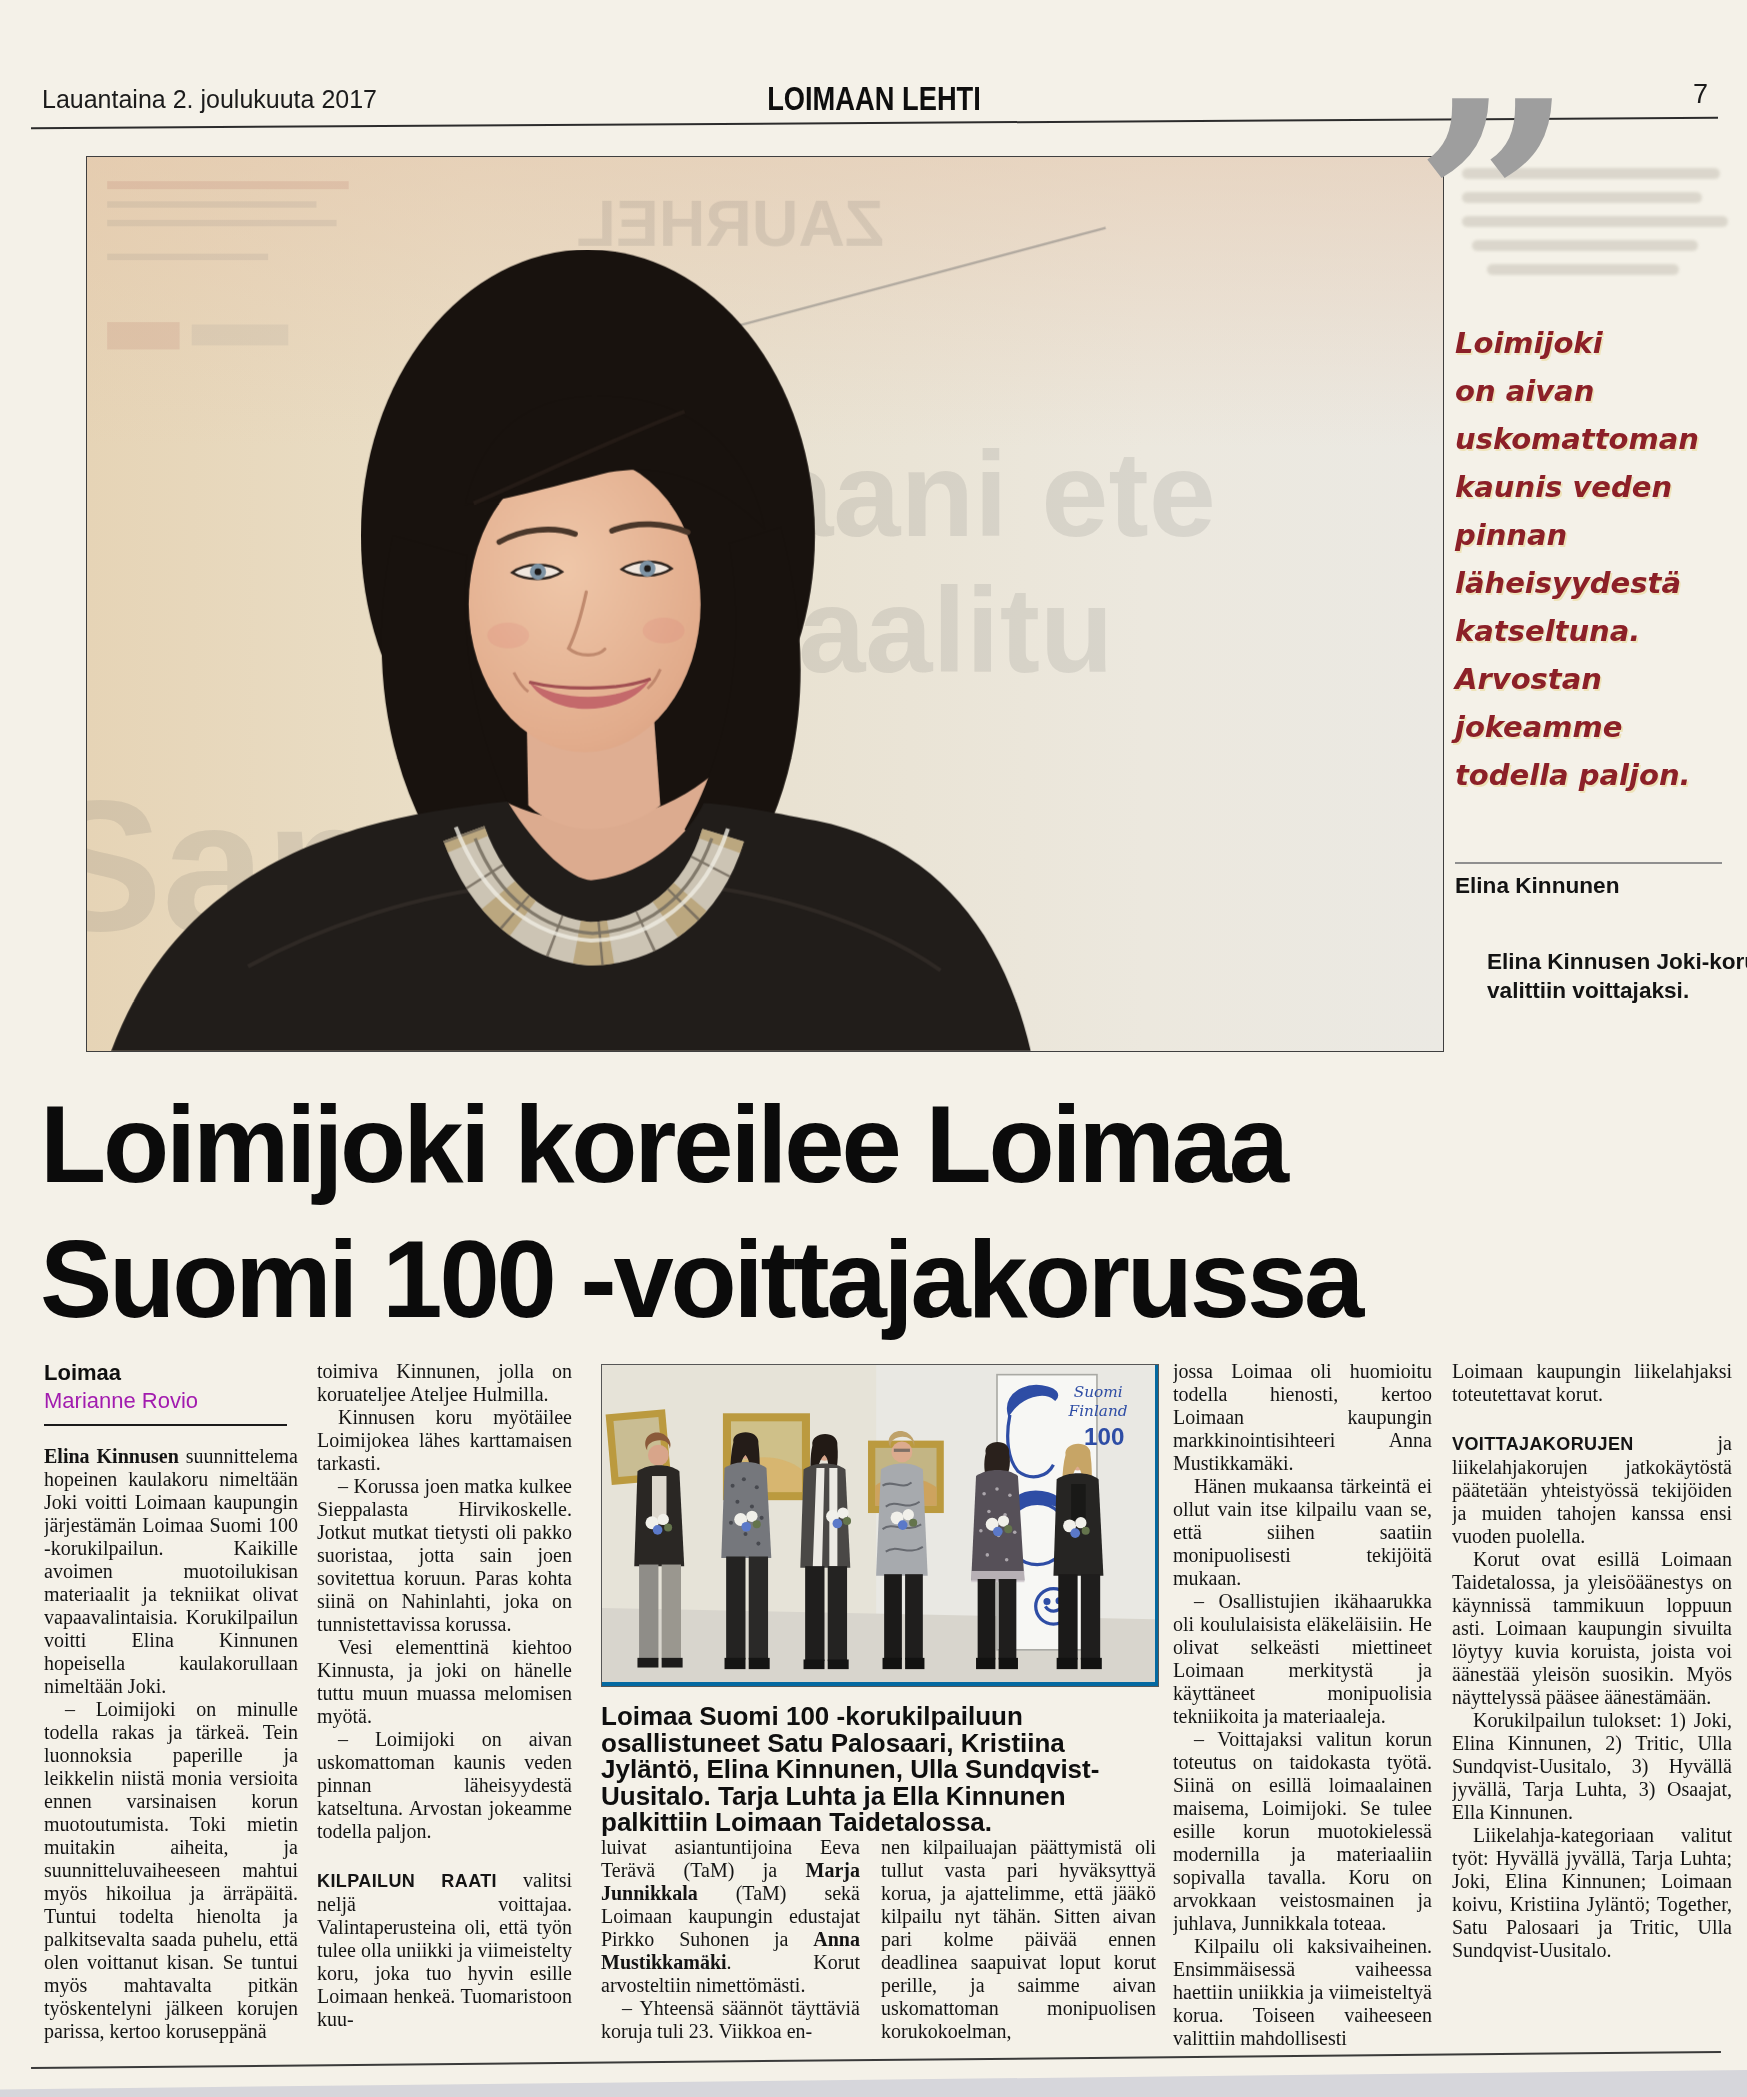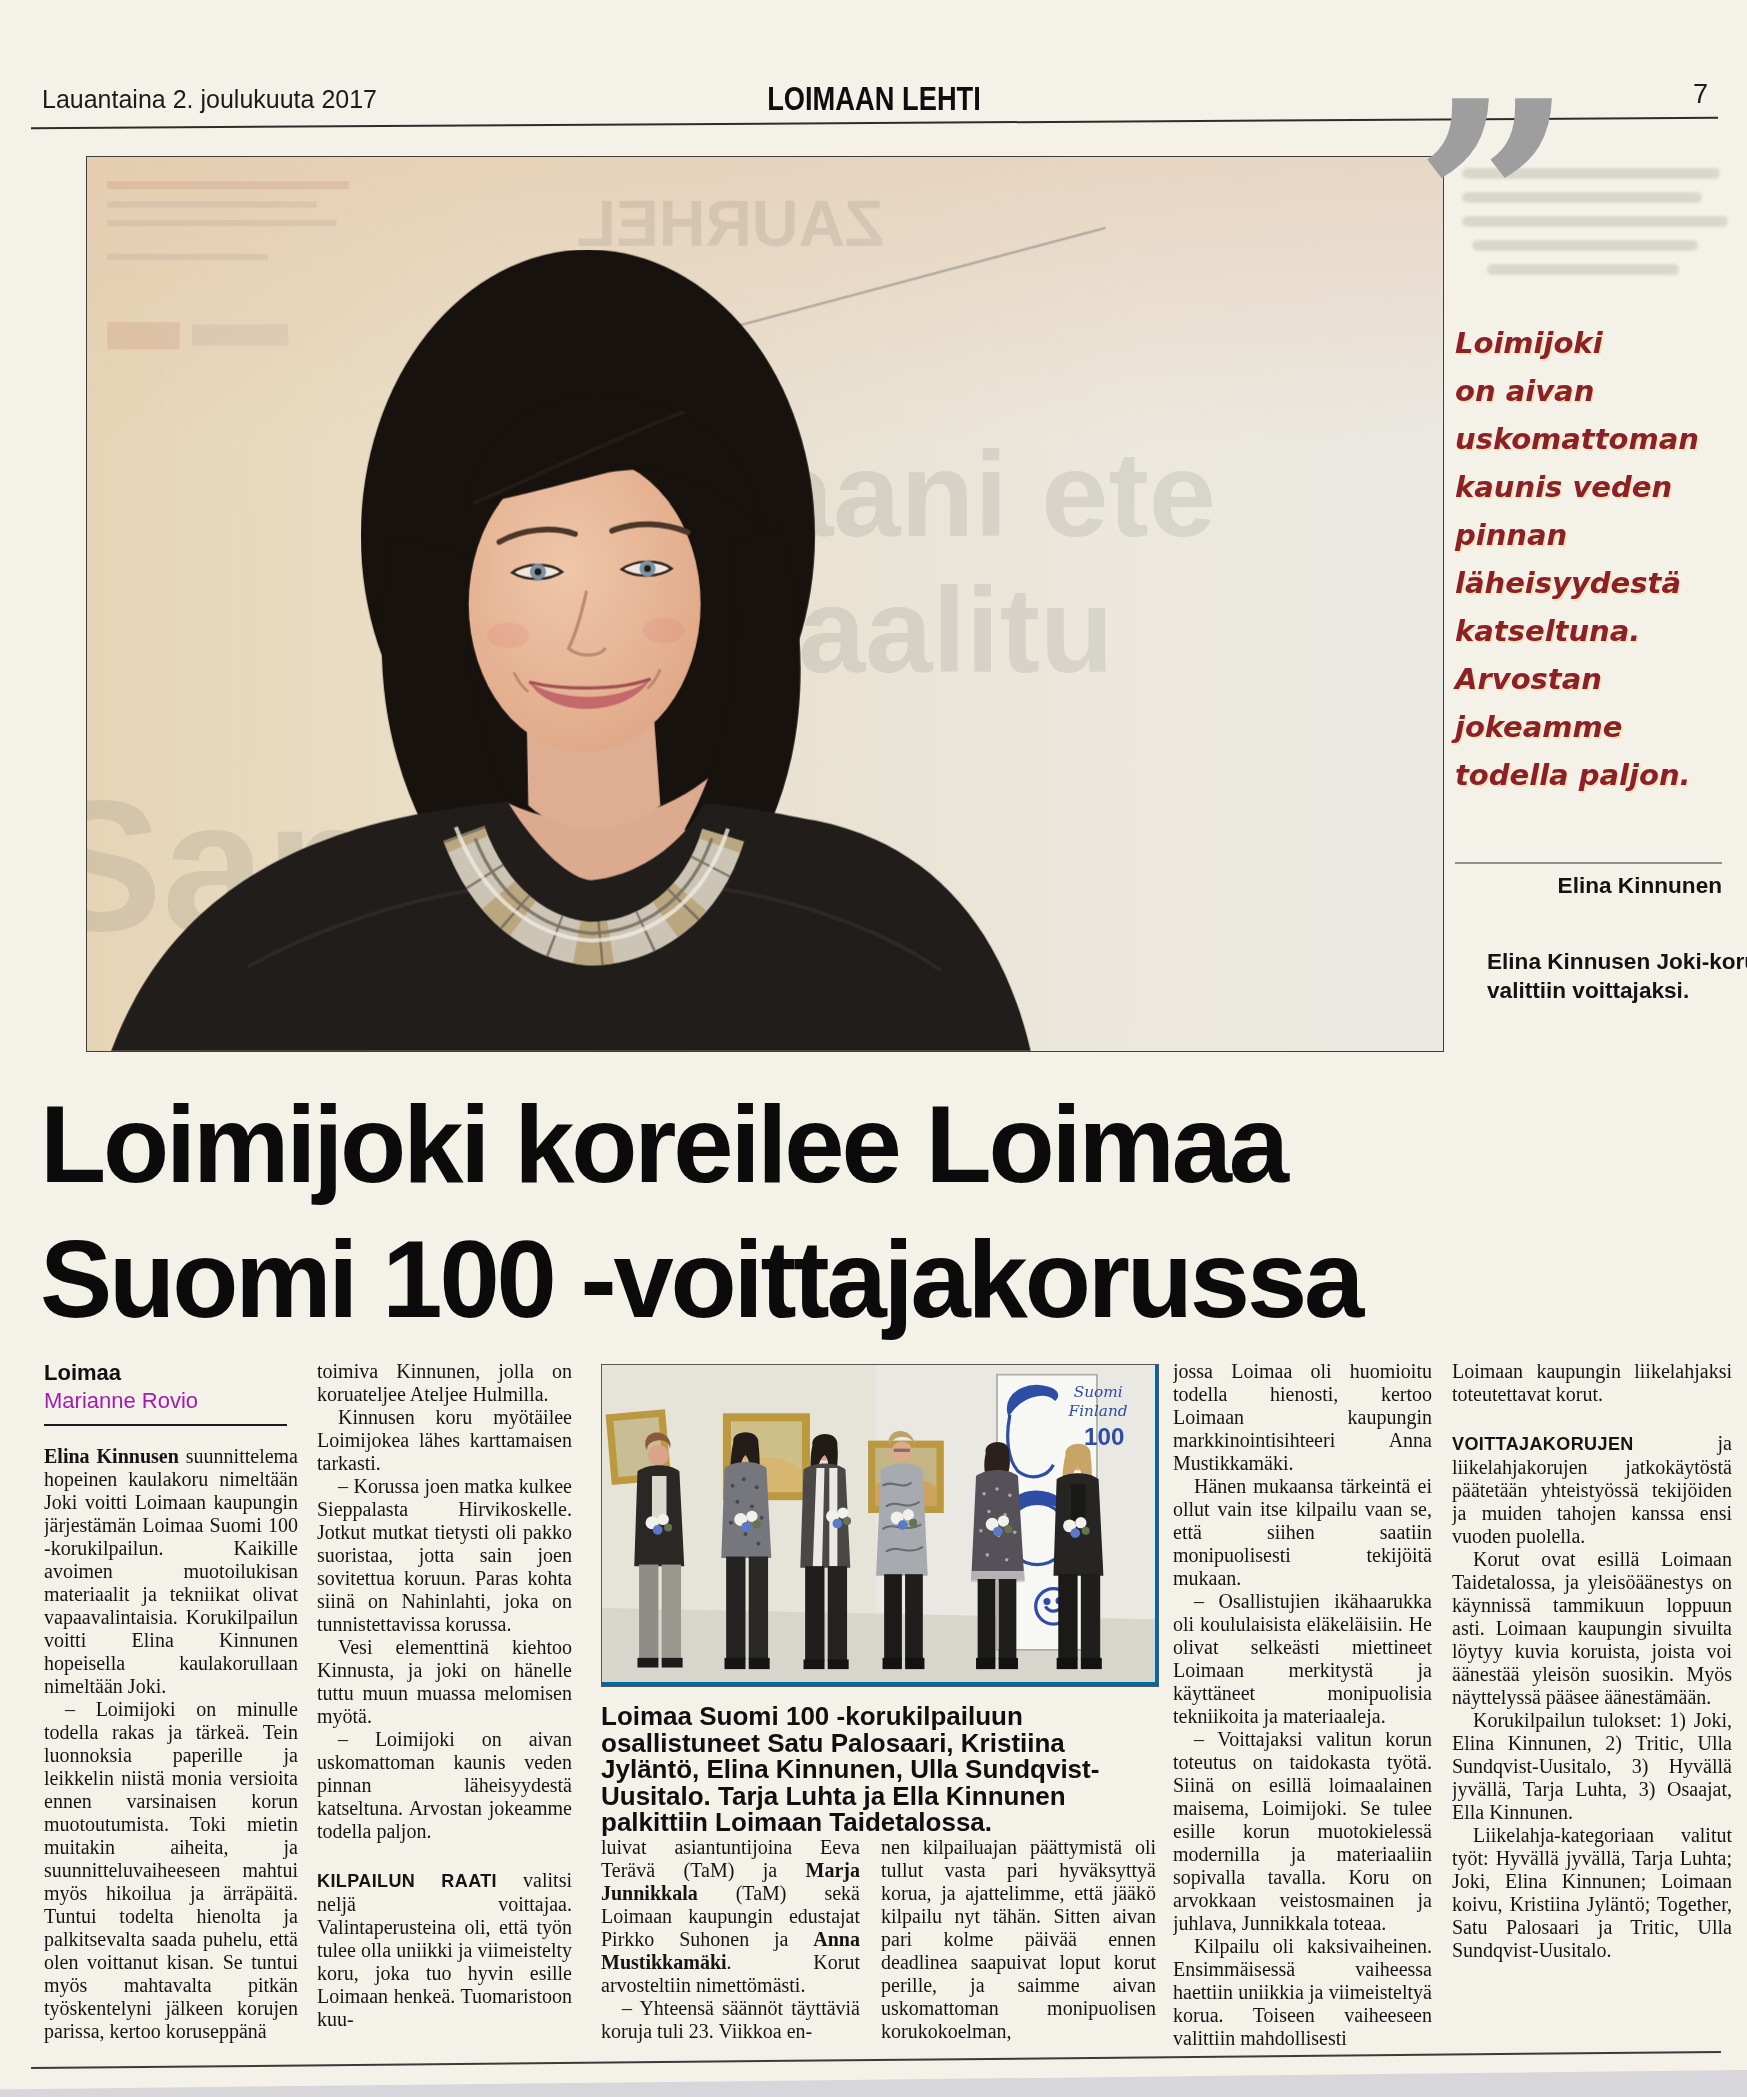--- a/index.html
+++ b/index.html
@@ -20,21 +20,21 @@
   .main-photo svg{display:block;}
 
   
   .quote-mark{left:1414px;top:71px;width:322px;font-family:"DejaVu Serif",serif;font-size:278px;line-height:266px;
               color:#9e9e9e;font-weight:bold;}
   .ghost-line{background:#b9b3a6;opacity:.42;filter:blur(1.6px);border-radius:5.6px;}
   .quote-text{left:1455px;top:319px;width:284px;font-family:"DejaVu Sans",sans-serif;font-style:italic;
               font-weight:700;font-size:29px;line-height:48px;color:#8c2028;
               text-shadow:1.6px 1.6px 0 rgba(222,190,60,.28);}
   .quote-rule{left:1455px;top:862px;width:267px;height:1.6px;background:#8f8f8f;}
-  .quote-attr{left:1455px;top:873px;width:267px;text-align:right;font-family:"Liberation Sans",sans-serif;
+  .quote-attr{left:1455px;top:873px;width:267px;text-align:left;font-family:"Liberation Sans",sans-serif;
               font-weight:bold;font-size:22.6px;color:#131313;}
   .photo-caption-right{left:1455px;top:947px;width:282px;font-family:"Liberation Sans",sans-serif;
               font-weight:bold;font-size:22.6px;line-height:29px;color:#131313;margin-left:32px;}
 
   
   .headline{left:40px;top:1076px;width:1704px;font-family:"Liberation Sans",sans-serif;font-weight:bold;
             font-size:110px;line-height:135px;letter-spacing:-3.2px;color:#0b0b0b;
             transform:scaleX(.985);transform-origin:left top;white-space:nowrap;}
 
   

